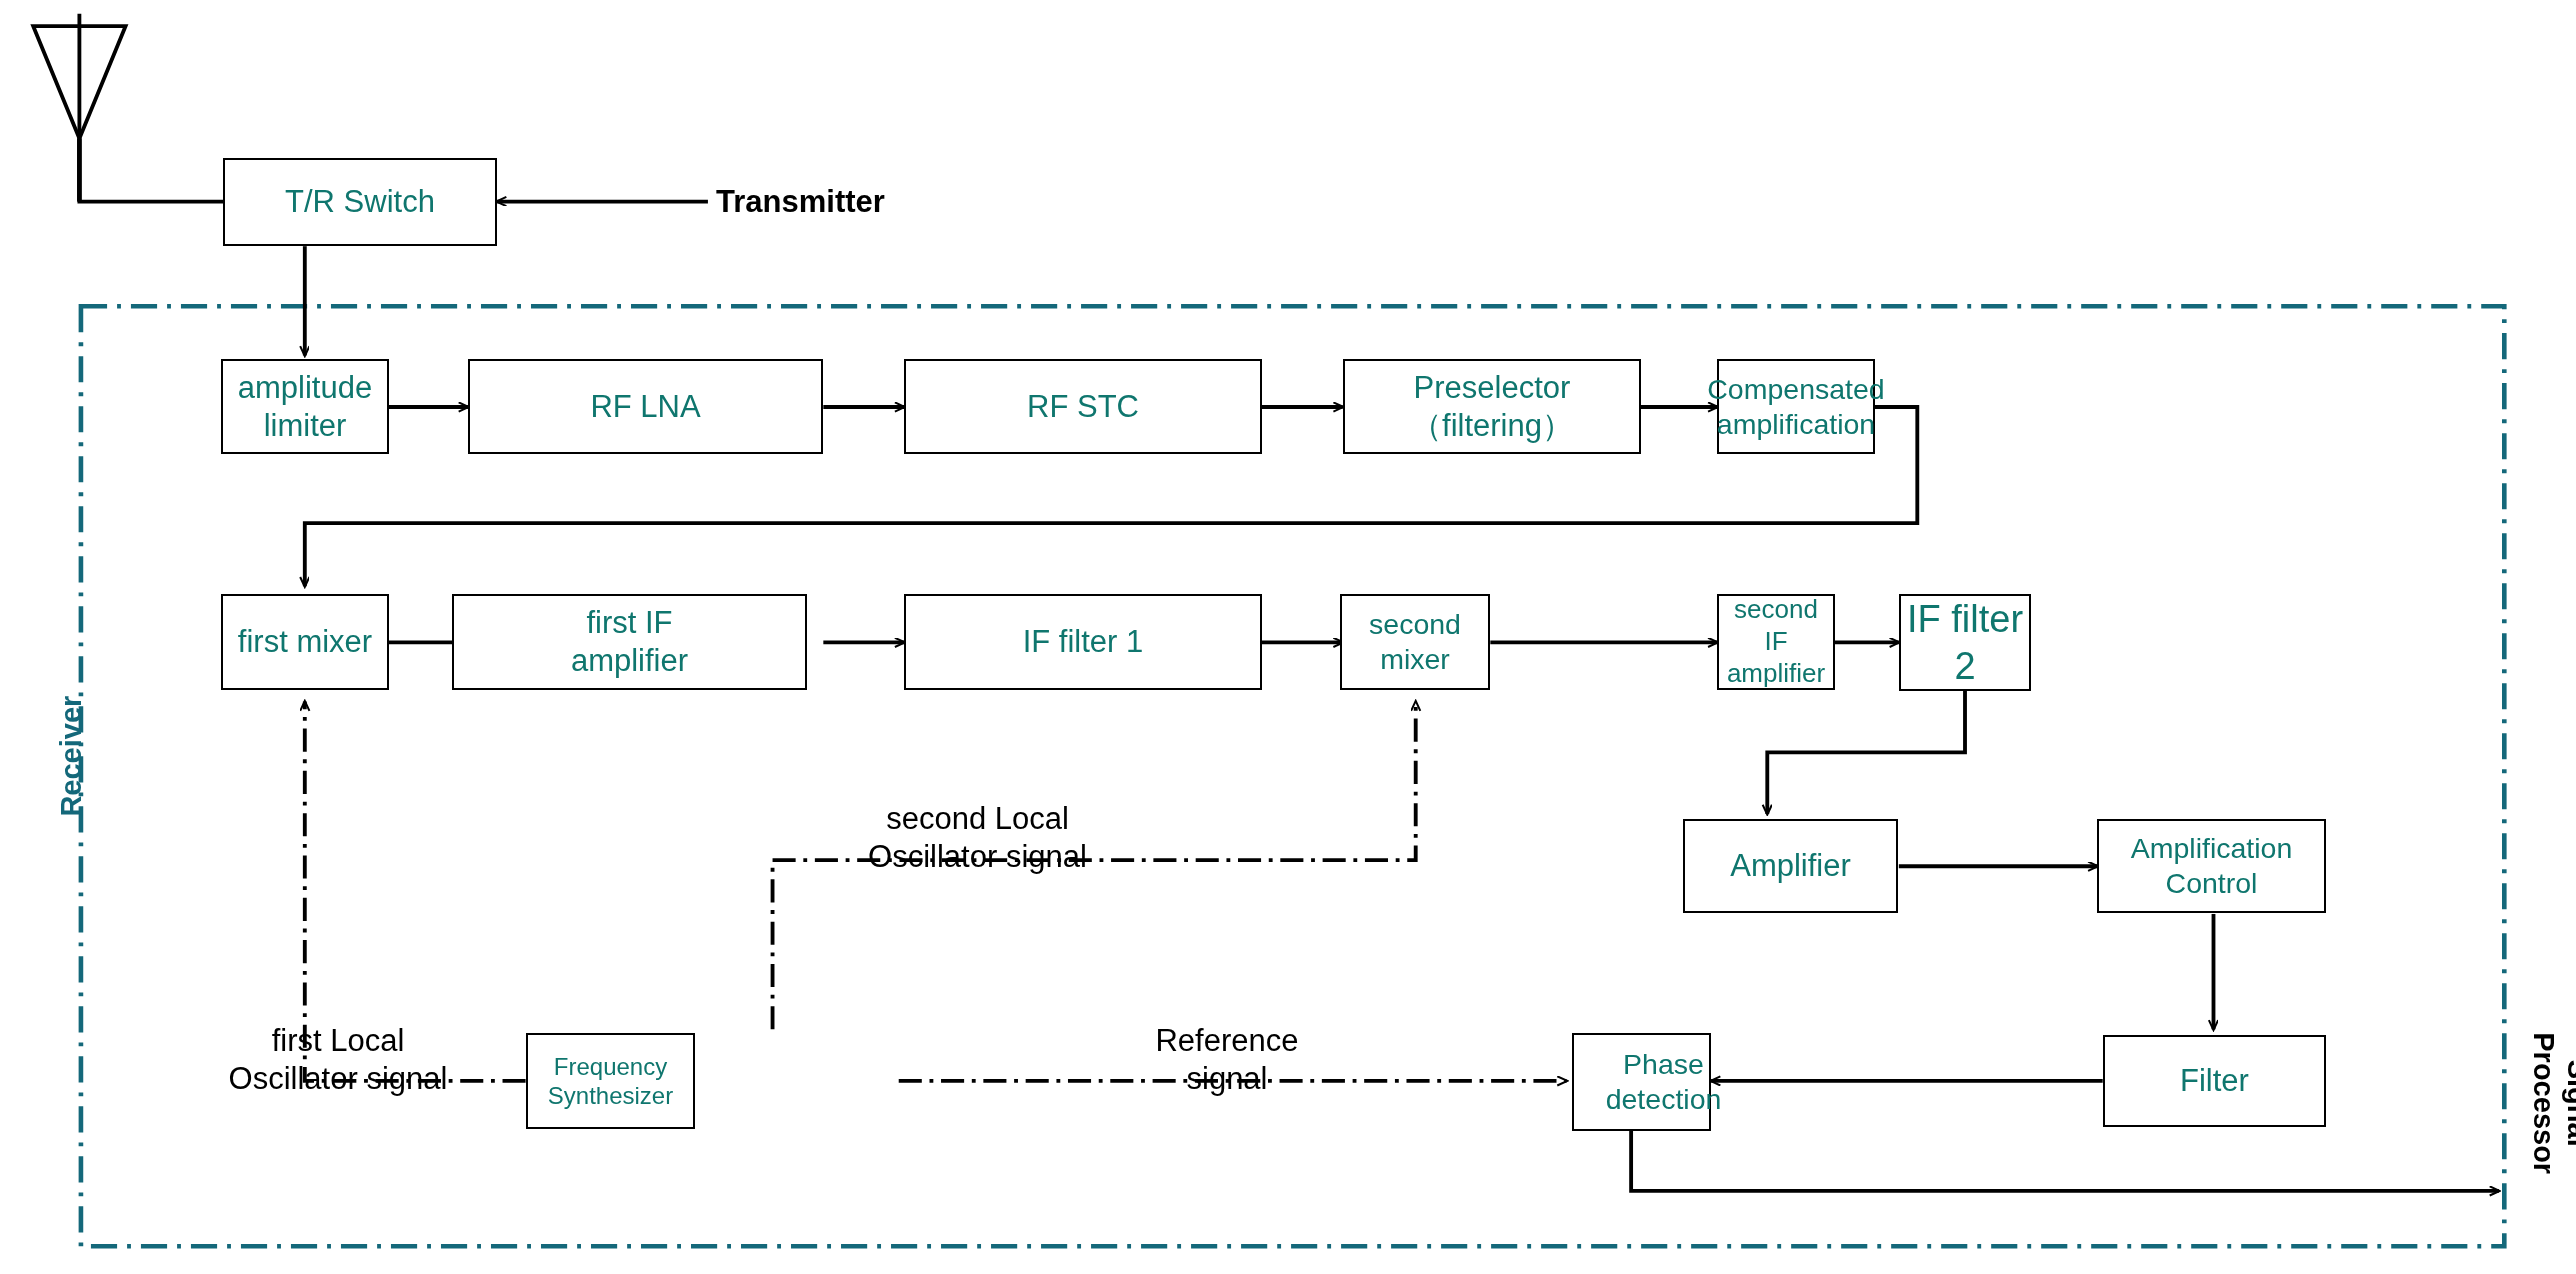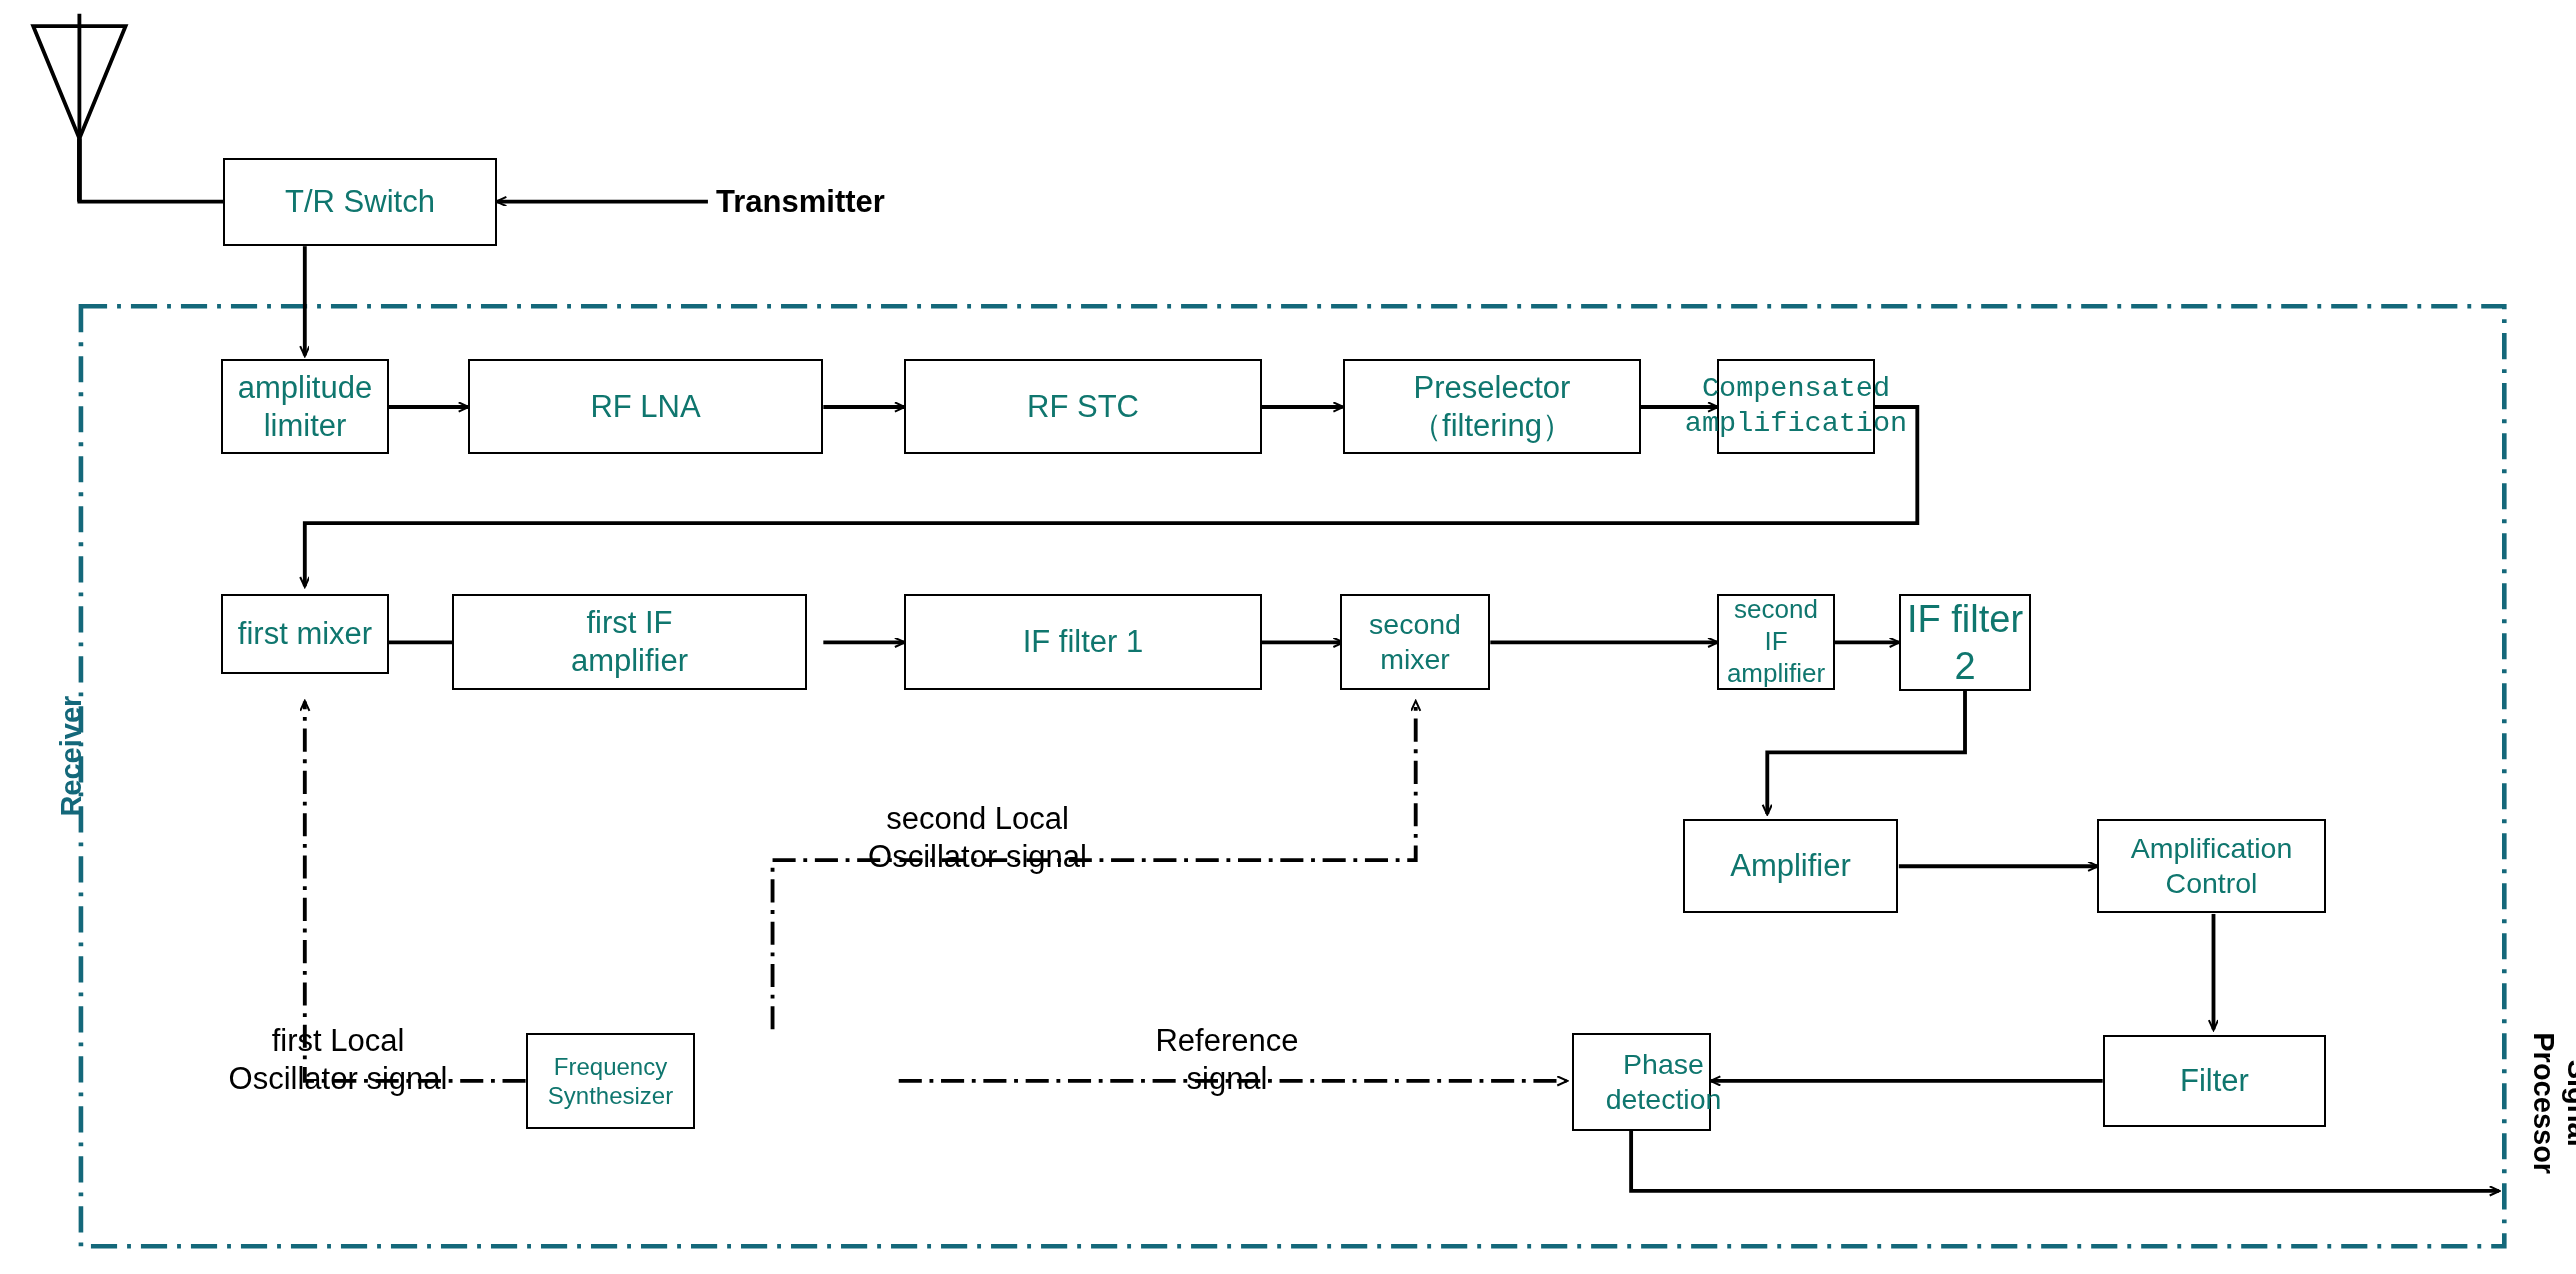--- a/index.html
+++ b/index.html
@@ -132,24 +132,24 @@
   <div class="node" style="left:221px; top:359px; width:168px; height:95px;">amplitude
 limiter</div>
 
   <div class="node" style="left:468px; top:359px; width:355px; height:95px;">RF LNA</div>
 
   <div class="node" style="left:904px; top:359px; width:358px; height:95px;">RF STC</div>
 
   <div class="node" style="left:1343px; top:359px; width:298px; height:95px;">Preselector
 （filtering）</div>
 
-  <div class="node" style="left:1717px; top:359px; width:158px; height:95px; font-size:28.5px;font-family:Liberation Mono, monospace;">Compensated
+  <div class="node" style="left:1717px; top:359px; width:158px; height:95px; font-size:28.5px;">Compensated
 amplification</div>
 
-  <div class="node" style="left:221px; top:594px; width:168px; height:80px;">first mixer</div>
+  <div class="node" style="left:221px; top:594px; width:168px; height:96px;">first mixer</div>
 
   <div class="node" style="left:452px; top:594px; width:355px; height:96px;">first IF
 amplifier</div>
 
   <div class="node" style="left:904px; top:594px; width:358px; height:96px;">IF filter 1</div>
 
   <div class="node" style="left:1340px; top:594px; width:150px; height:96px; font-size:28.5px;">second mixer</div>
 
   <div class="node" style="left:1717px; top:594px; width:118px; height:96px; font-size:26px;">second IF
 amplifier</div>

